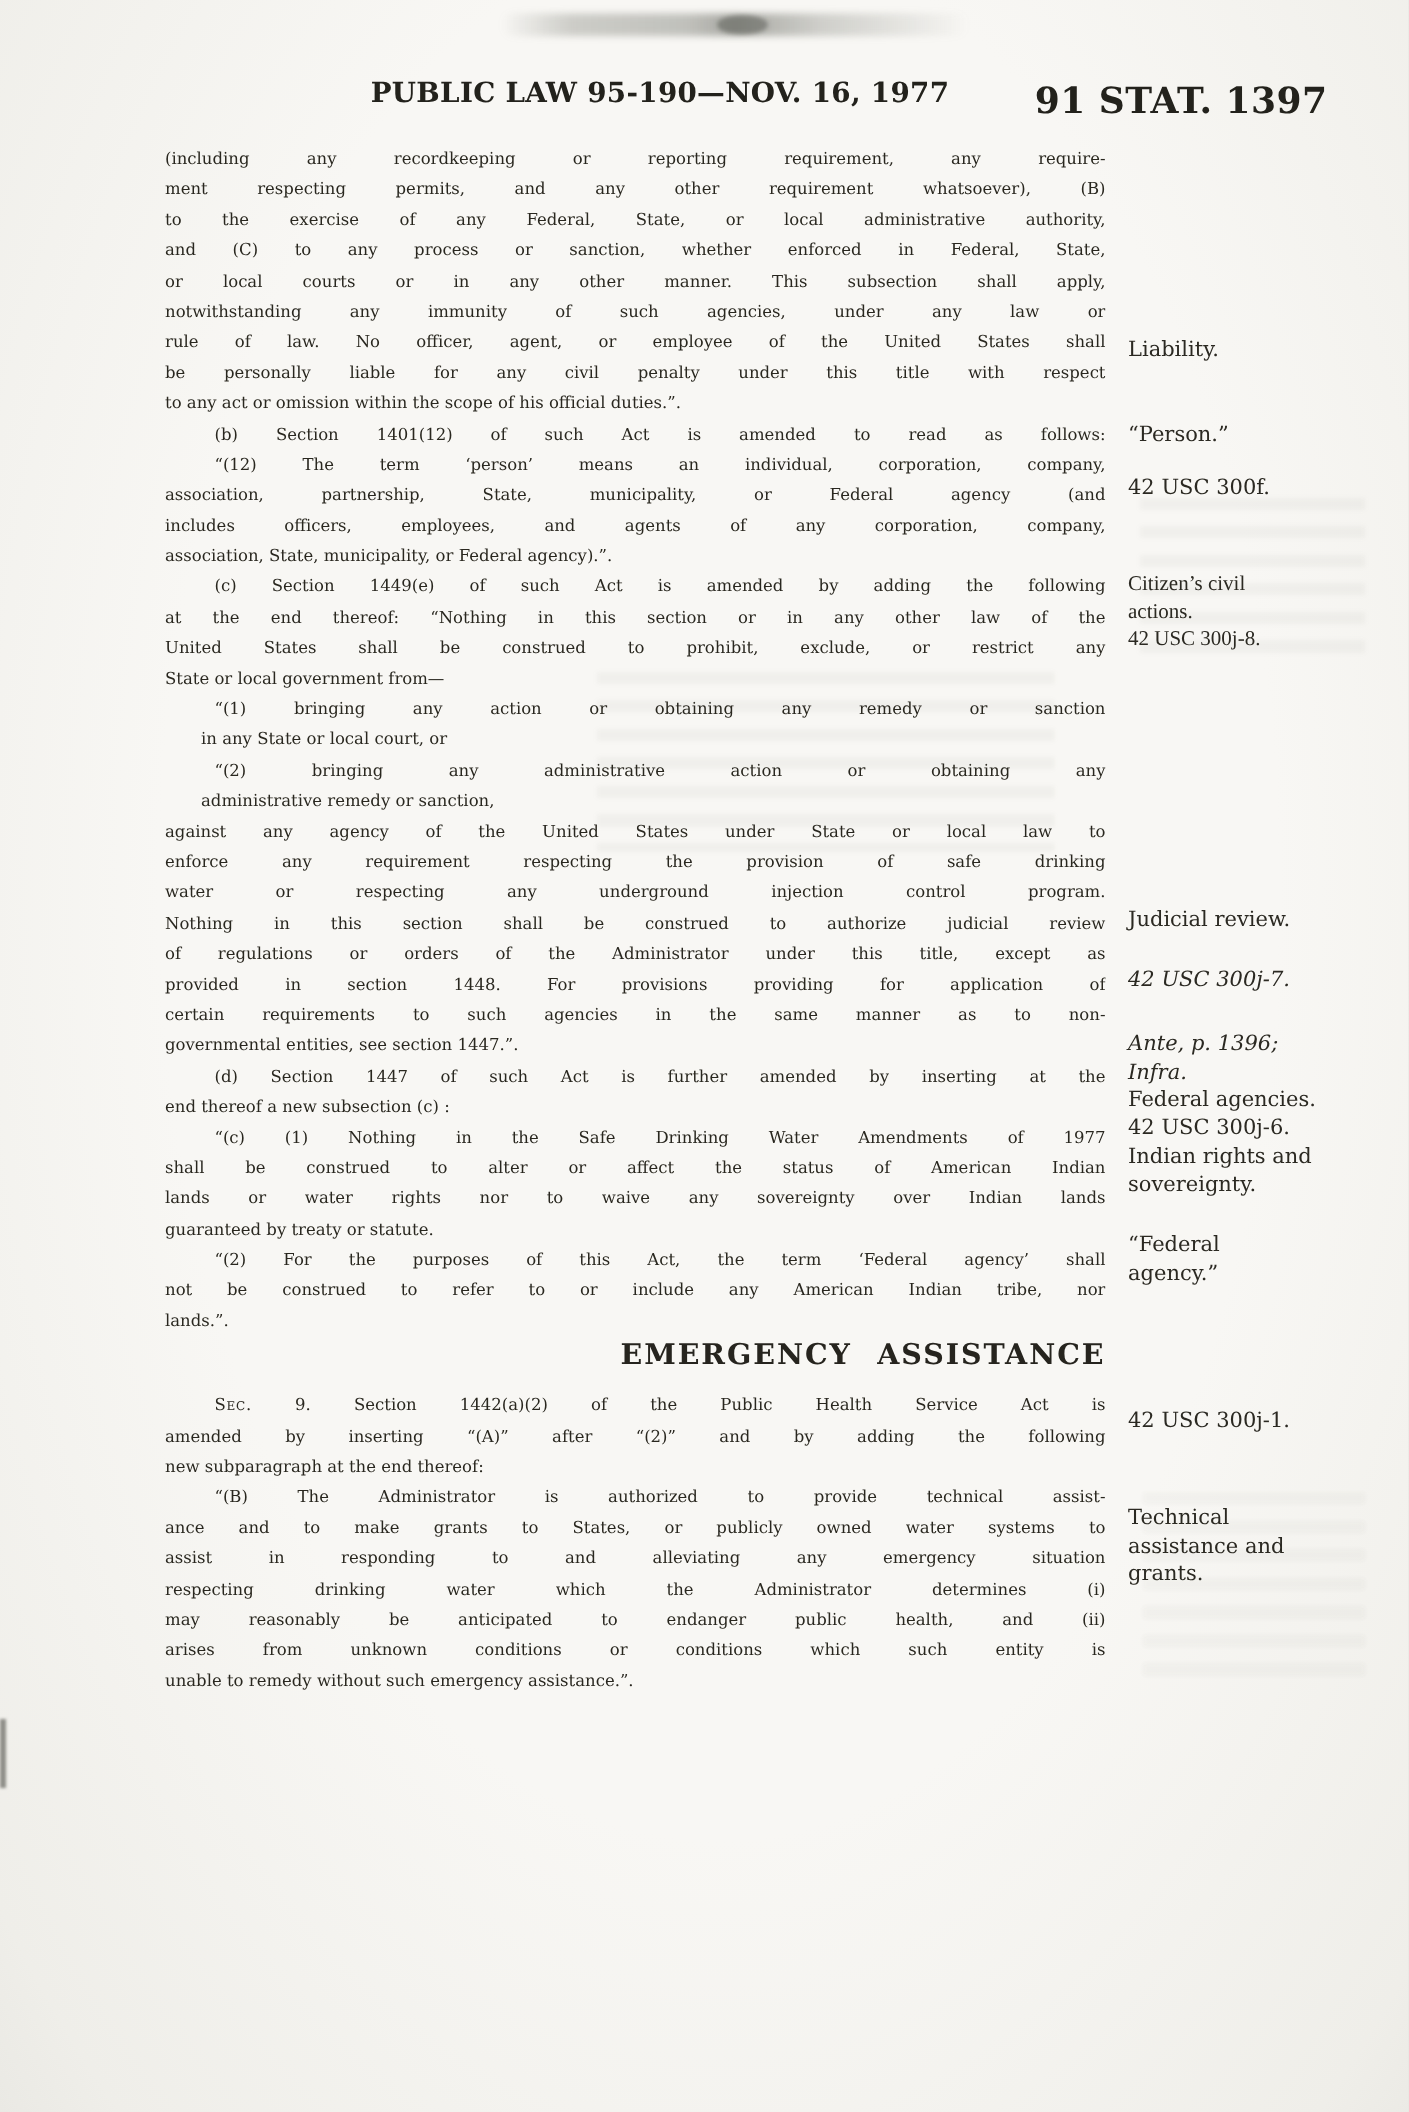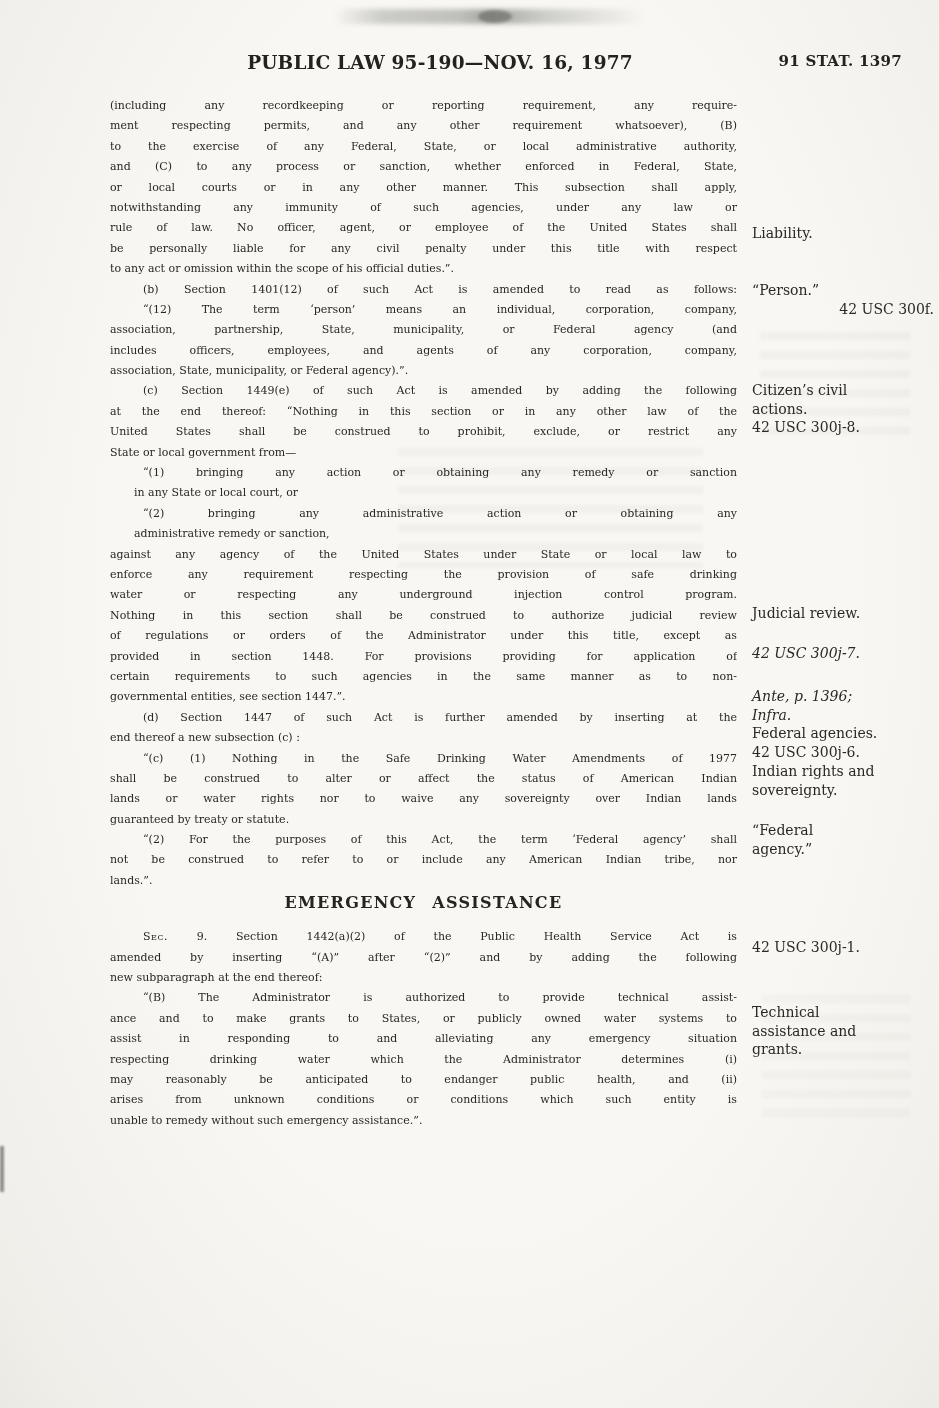--- a/index.html
+++ b/index.html
@@ -26,22 +26,22 @@
     transform: translateX(-50%);
     font-size: 18.5px;
     font-weight: 700;
     letter-spacing: 0.2px;
     white-space: nowrap;
     color: #23221c;
   }
   .header-stat {
     position: absolute;
     top: 52px;
-    right: 57px;
-    font-size: 15px;
+    right: 74px;
+    font-size: 24px;
     font-weight: 700;
     letter-spacing: 0.3px;
     white-space: nowrap;
     color: #23221c;
   }
 
   
   .body-col {
     position: absolute;
     left: 110px;
@@ -62,22 +62,22 @@
     text-align-last: left;
   }
   .bline.ind { text-indent: 33px; }
   .bline.sub { text-indent: 24px; }
   .sc { font-variant: small-caps; letter-spacing: 0.5px; }
 
   .sheading {
     height: 34px;
     padding-top: 2px;
     line-height: 20px;
-    text-align: center;
-    font-size: 16px;
+    text-align: right;
+    font-size: 19px;
     font-weight: 700;
     letter-spacing: 1.3px;
     word-spacing: 9px;
     color: #26241e;
   }
 
   
   .margin-col {
     position: absolute;
     left: 752px;
@@ -206,22 +206,22 @@
       <div class="bline">assist in responding to and alleviating any emergency situation</div>
       <div class="bline">respecting drinking water which the Administrator determines (i)</div>
       <div class="bline">may reasonably be anticipated to endanger public health, and (ii)</div>
       <div class="bline">arises from unknown conditions or conditions which such entity is</div>
       <div class="bline nj">unable to remedy without such emergency assistance.”.</div>
     </div>
 
   <div class="margin-col" id="margin-col">
       <div class="mnote" style="top: 224px;">Liability.</div>
       <div class="mnote" style="top: 281px;">“Person.”</div>
-      <div class="mnote" style="top: 300px; text-align: right;">42 USC 300f.</div>
-      <div class="mnote" style="top: 381px;">Citizen’s civil
+      <div class="mnote" style="top: 316px;">42 USC 300f.</div>
+      <div class="mnote" style="top: 381px; font-family: Liberation Serif, serif;">Citizen’s civil
 actions.
 42 USC 300j-8.</div>
       <div class="mnote" style="top: 604px;">Judicial review.</div>
       <div class="mnote" style="top: 644px; font-style: italic;">42 USC 300j-7.</div>
       <div class="mnote it" style="top: 687px;">Ante, p. 1396;
 Infra.</div>
       <div class="mnote" style="top: 724px;">Federal agencies.</div>
       <div class="mnote" style="top: 743px;">42 USC 300j-6.</div>
       <div class="mnote" style="top: 762px;">Indian rights and
 sovereignty.</div>

